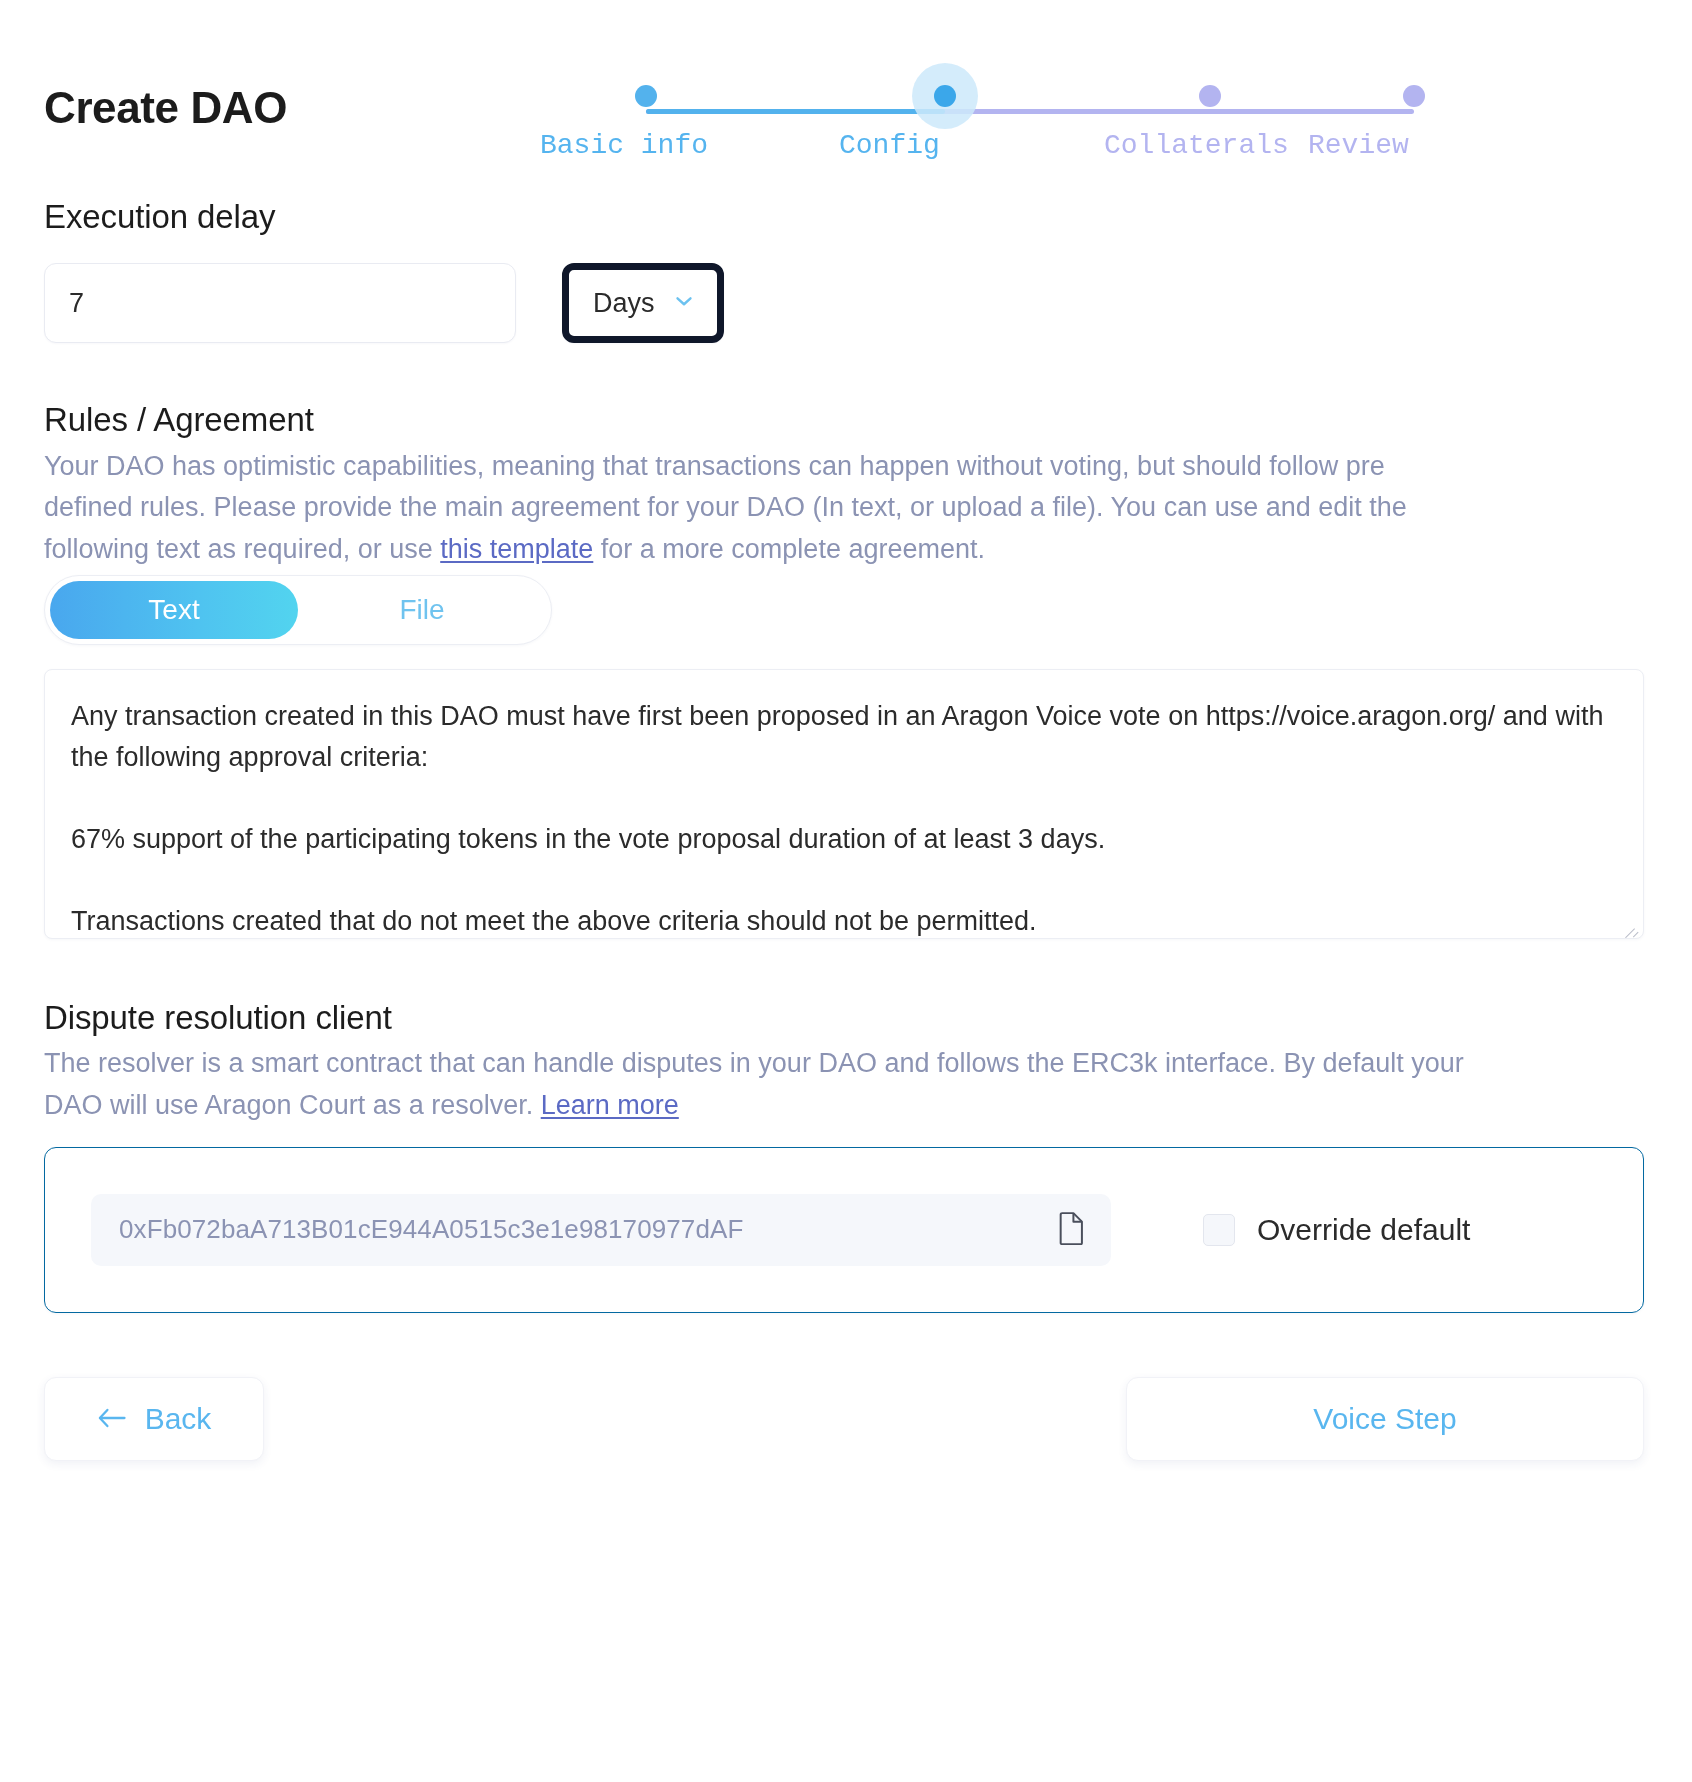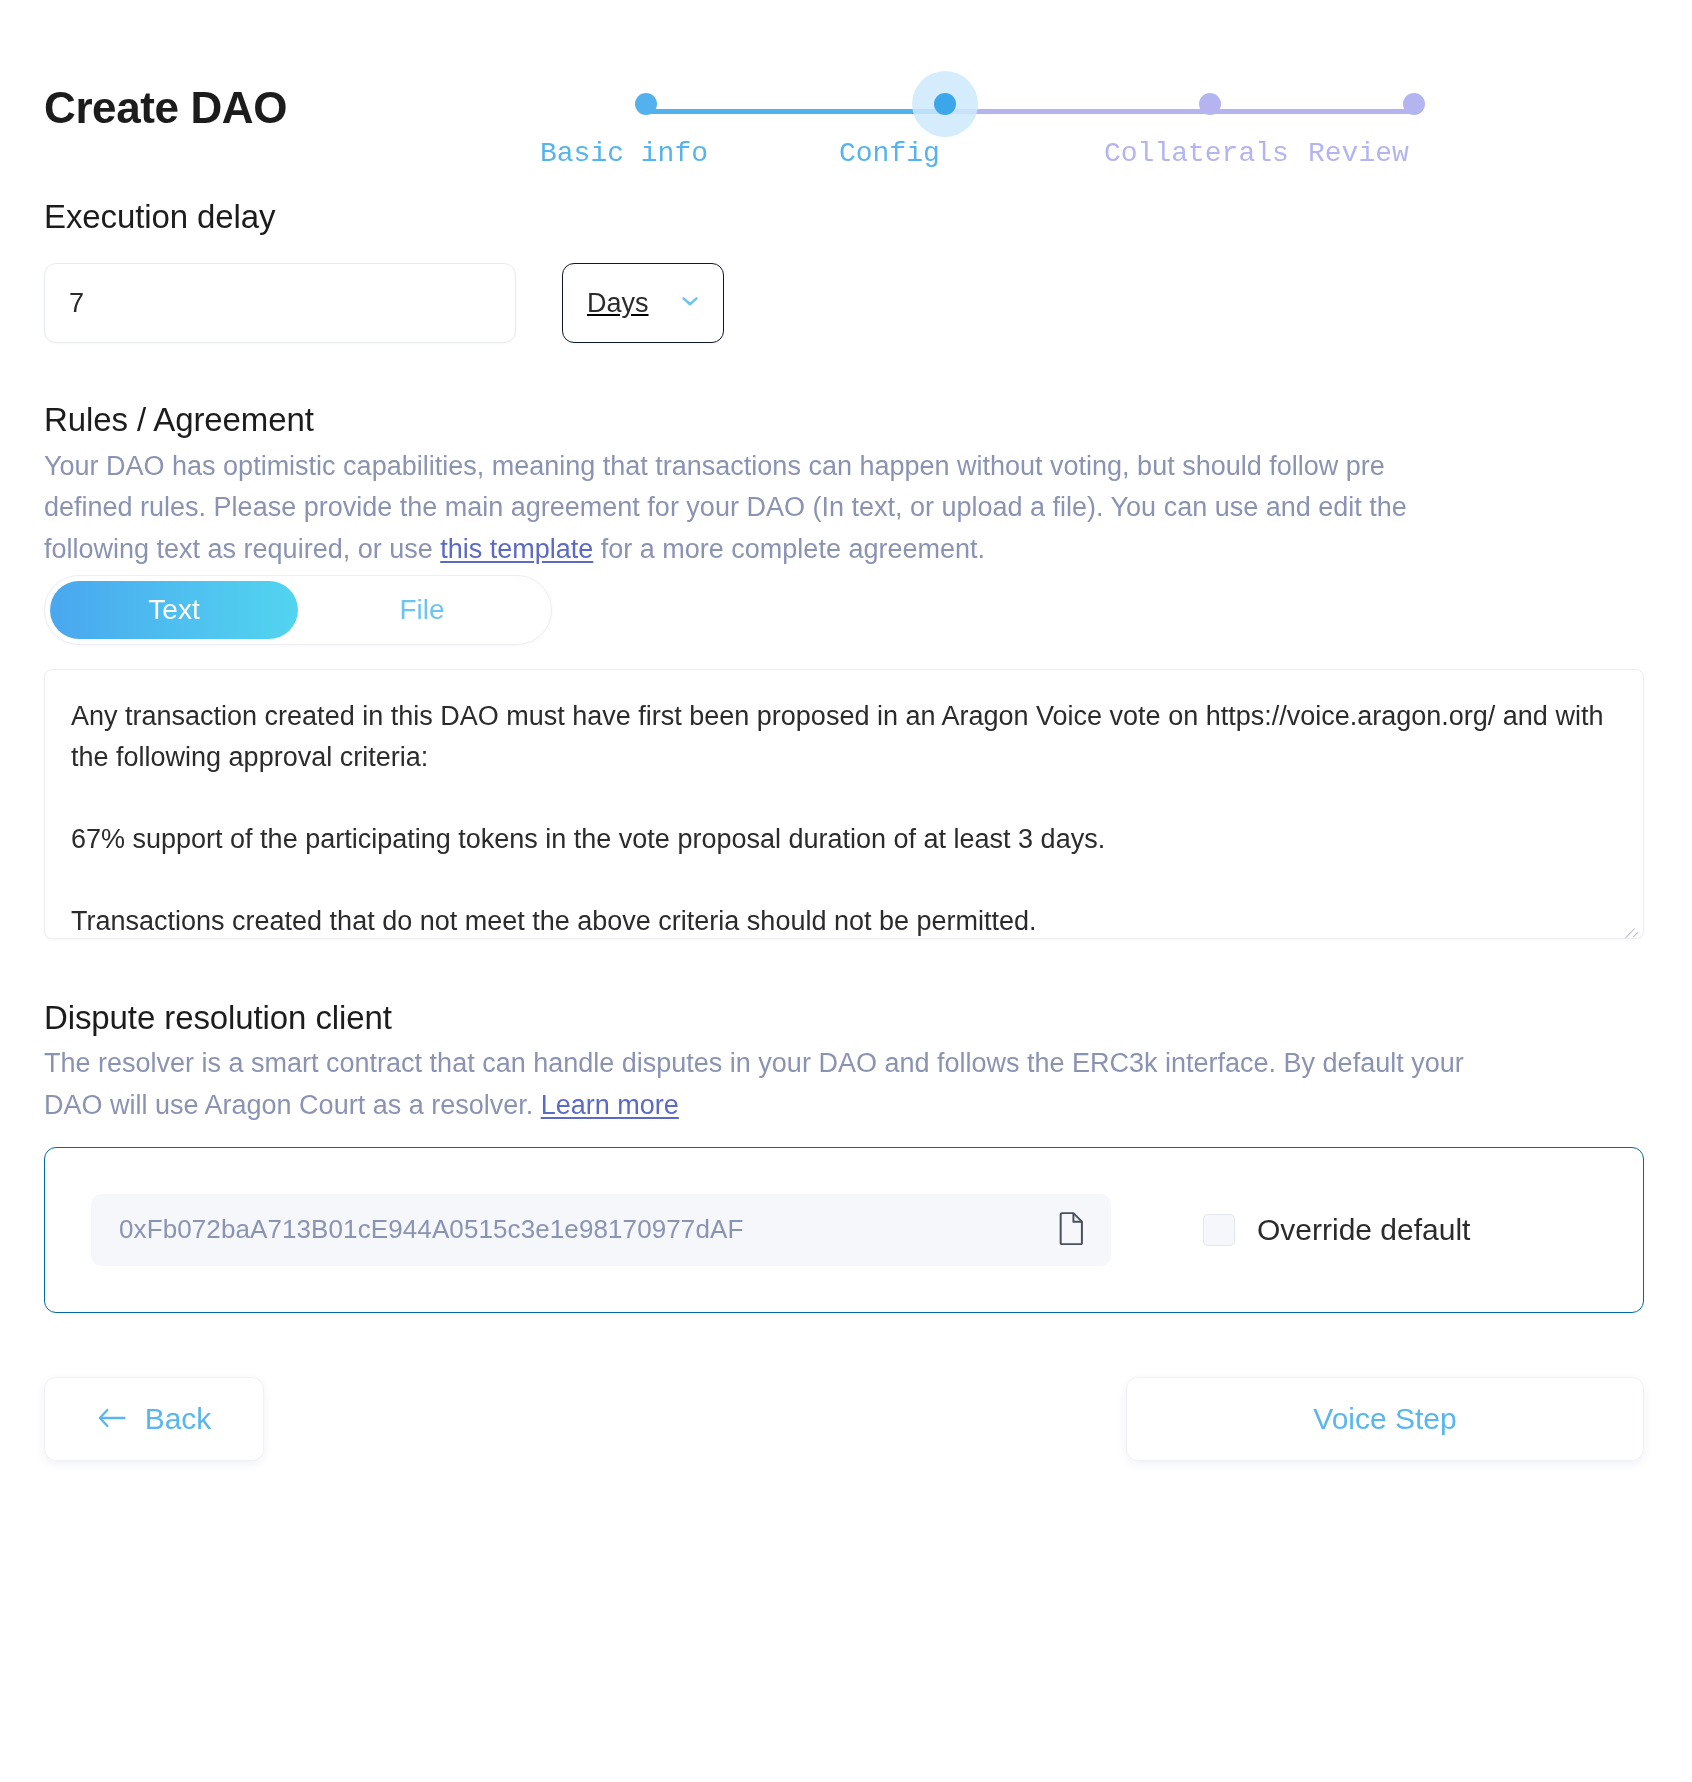--- a/index.html
+++ b/index.html
@@ -60,21 +60,21 @@
     position: absolute;
     left: 46px;
     top: 69px;
     width: 299px;
     height: 5px;
     border-radius: 3px;
     background: #53b2ed;
   }
   .step {
     position: absolute;
-    top: 8px;
+    top: 0;
     width: 92px;
     margin-left: -46px;
     text-align: left;
     font-family: Liberation Mono, monospace;
   }
   .step .dot-wrap {
     position: relative;
     height: 62px;
   }
   .step .dot {
@@ -151,30 +151,29 @@
     font-size: 27px;
     color: #2b2b2b;
     padding: 0 24px;
     font-family: "Liberation Sans", sans-serif;
     outline: none;
     box-shadow: 0 1px 2px rgba(30,40,90,0.03);
   }
   .delay-select {
     width: 162px;
     height: 80px;
-    border: 1px solid #0f172a;
+    border: 7px solid #0f172a;
     border-radius: 12px;
     background: #ffffff;
     display: flex;
     align-items: center;
     justify-content: space-between;
     padding: 0 20px 0 24px;
     box-shadow: 0 1px 2px rgba(30,40,90,0.03);
     cursor: pointer;
-    text-decoration: underline;
   }
   .delay-select .val {
     font-size: 27px;
     color: #2b2b2b;
   }
   .chev { display: block; }
 
   
   .rules { margin-top: 56px; }
   .toggle {

